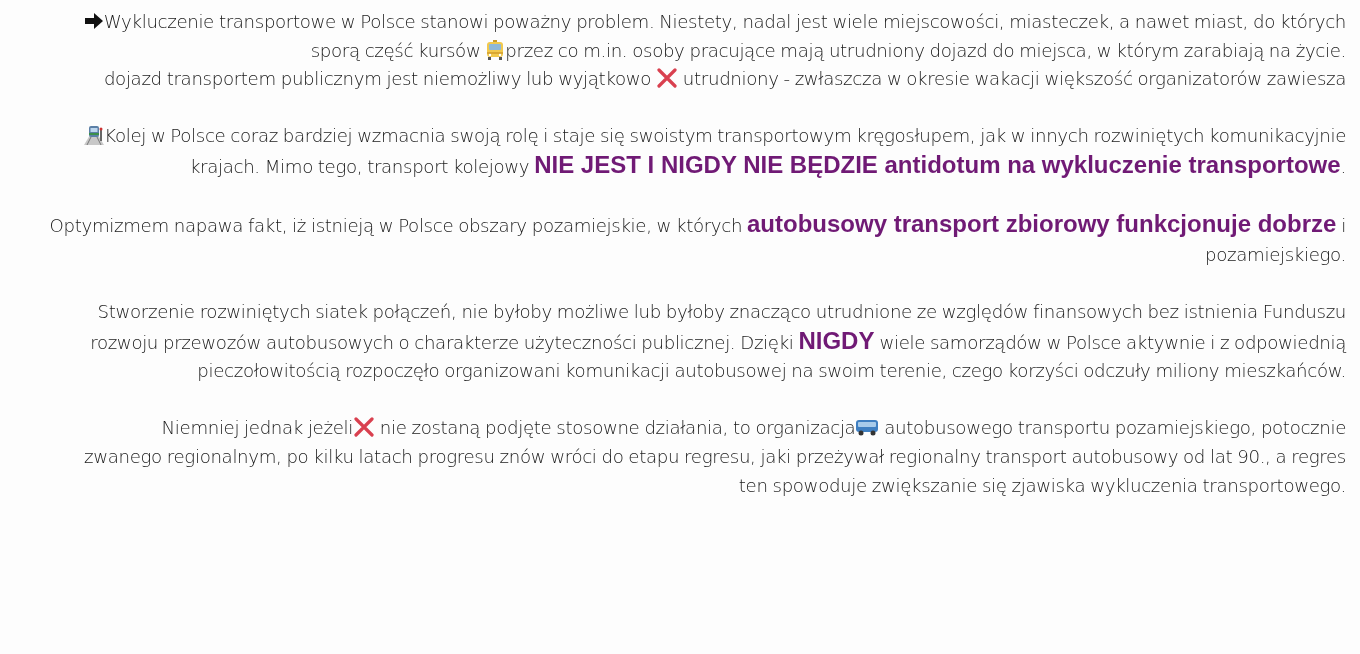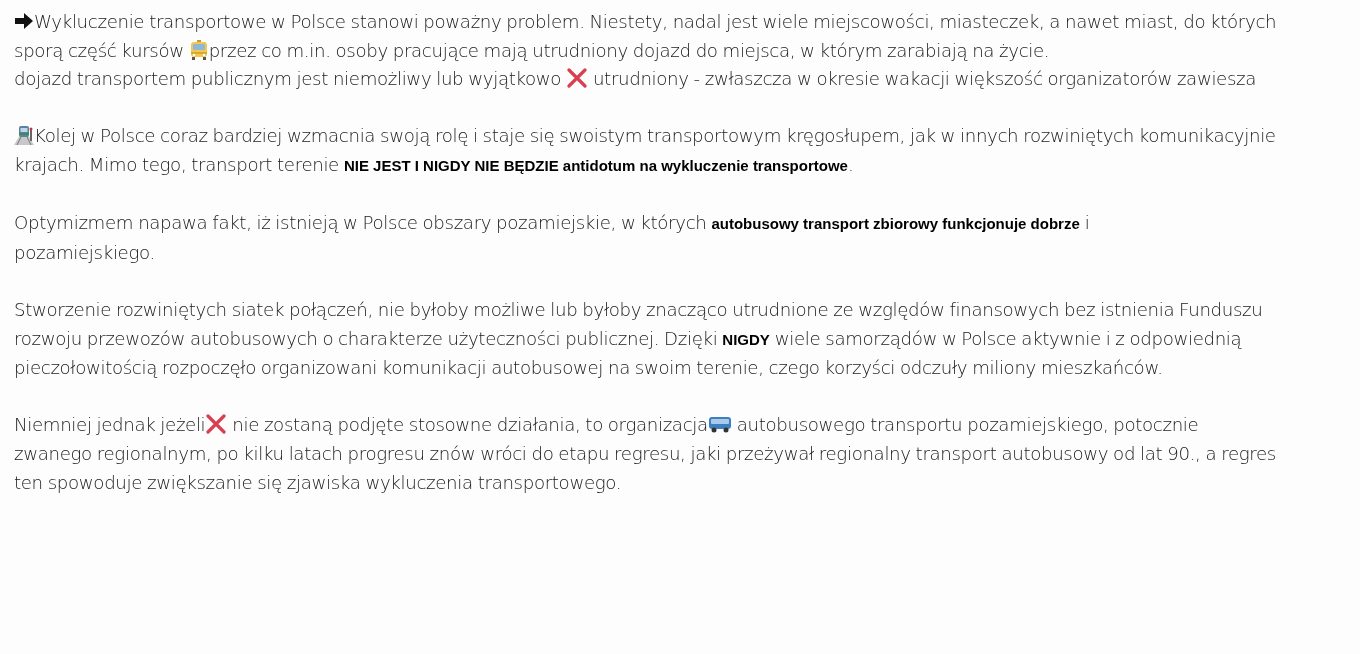--- a/index.html
+++ b/index.html
@@ -11,39 +11,39 @@
       width: 1360px;
       height: 654px;
       overflow: hidden;
       font-family: "DejaVu Sans", sans-serif;
       color: #1a1a1a;
     }
     .doc {
       box-sizing: border-box;
       width: 1360px;
       padding: 8px 14px 0 14px;
-      text-align: left;
+      text-align: right;
       font-size: 18.2px;
       line-height: 28.6px;
       letter-spacing: -0.35px;
       word-spacing: -0.5px;
       font-weight: 300;
     }
     .para {
       margin: 0 0 28.6px 0;
     }
     .para:last-child { margin-bottom: 8px; }
     .line { display: block; white-space: nowrap; }
     .b {
       font-family: "Liberation Sans", sans-serif;
       font-weight: bold;
       letter-spacing: 0;
       word-spacing: 0;
-      font-size: 15px;
-      color: #000000;
+      font-size: 24px;
+      color: #701a75;
     }
     .emoji {
       display: inline-block;
       vertical-align: -3px;
       width: 20px;
       height: 20px;
       position: relative;
     }
     .arrow-emoji {
       width: 20px; height: 18px; vertical-align: -2px;
@@ -94,21 +94,21 @@
           <path d="M3 20 L7 12 M17 20 L13 12" stroke="#777" stroke-width="1"></path>
           <rect x="5" y="1" width="10" height="11" rx="2" fill="#5b7fa6"></rect>
           <rect x="6.5" y="3" width="7" height="4" fill="#bcd6ee"></rect>
           <rect x="5" y="8" width="10" height="2" fill="#3c8f4a"></rect>
           <rect x="16" y="4" width="2" height="12" fill="#666"></rect>
           <circle cx="17" cy="4" r="1.5" fill="#c33"></circle>
         </svg>
       </span><span>Kolej w Polsce coraz bardziej wzmacnia swoją rolę i staje się swoistym transportowym kręgosłupem, jak w innych rozwiniętych komunikacyjnie</span>
     </span>
     <span class="line">
-      <span>krajach. Mimo tego, transport terenie </span><span class="b">NIE JEST I NIGDY NIE BĘDZIE antidotum na wykluczenie transportowe</span><span>.</span>
+      <span>krajach. Mimo tego, transport kolejowy </span><span class="b">NIE JEST I NIGDY NIE BĘDZIE antidotum na wykluczenie transportowe</span><span>.</span>
     </span>
   </p>
 
 
   <p class="para">
     <span class="line">
       <span>Optymizmem napawa fakt, iż istnieją w Polsce obszary pozamiejskie, w których </span><span class="b">autobusowy transport zbiorowy funkcjonuje dobrze</span><span> i</span>
     </span>
     <span class="line">pozamiejskiego.</span>
   </p>

